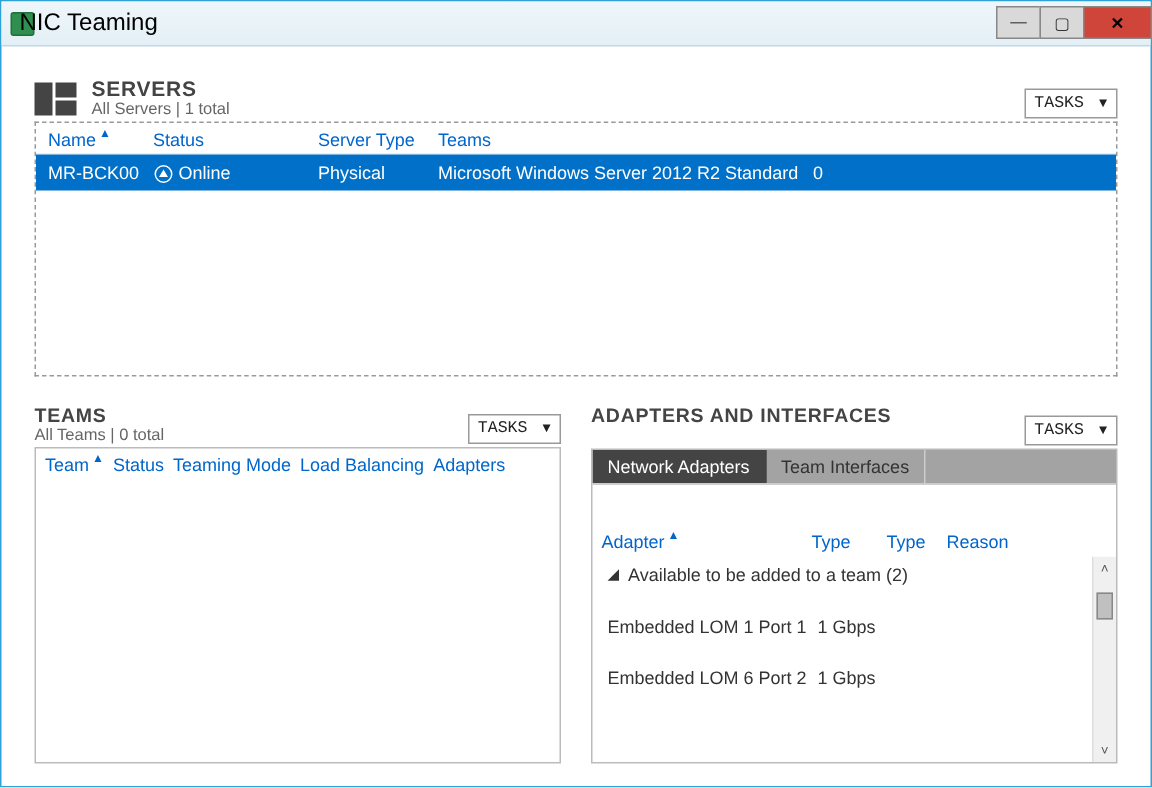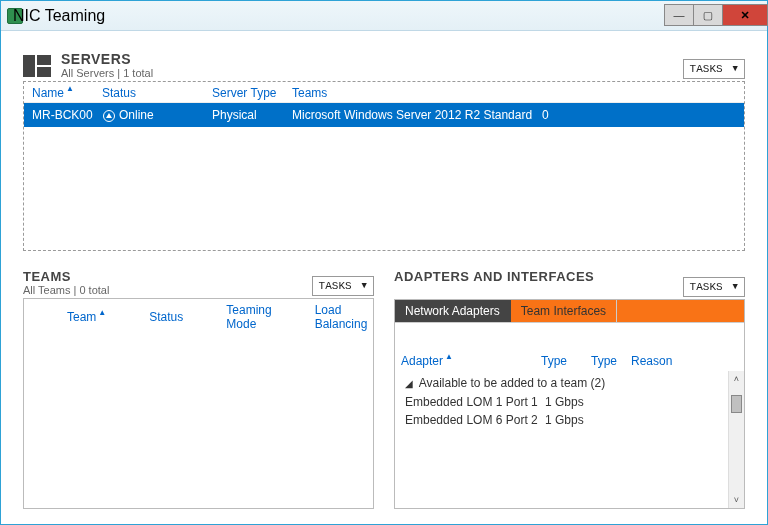--- a/index.html
+++ b/index.html
@@ -28,30 +28,30 @@
   .ch { cursor:pointer; display:flex; align-items:center; gap:2px;}
   .sort-arrow { font-size:8px; color:#0066cc; position:relative; top:-5px;}
   .data-row { display:flex; padding:5px 8px; background:#0070c8; color:#fff; font-size:12px; align-items:center;}
   .lower { display:flex; gap:20px; margin-top:18px; flex:1; min-height:0;}
   .panel { flex:1; display:flex; flex-direction:column; min-width:0;}
   .panel-head { display:flex; align-items:flex-end;}
   .panel-title { font-size:13px; font-weight:600; color:#444; letter-spacing:0.5px;}
   .panel-sub { font-size:11px; color:#666;}
   .list-box { border:1px solid #bbb; flex:1; margin-top:2px; display:flex; flex-direction:column; overflow:hidden;}
   .teams-headers { display:flex; padding:4px 6px; color:#0066cc; font-size:12px;}
-  .teams-headers .ch { margin-right:6px;margin-left:37px;}
-  .tabs { display:flex; background:#f97316; border-bottom:1px solid #ccc;}
+  .teams-headers .ch { margin-right:6px;}
+  .tabs { display:flex; background:#a3a3a3; border-bottom:1px solid #ccc;}
   .tab { padding:4px 10px; font-size:12px; cursor:pointer; border-right:1px solid #ccc;}
   .tab.active { background:#444; color:#fff; border-right:1px solid #444;}
   .ai-headers { display:flex; padding:3px 6px; color:#0066cc; font-size:12px;margin-top:28px;}
   .ai-body { position:relative; flex:1; overflow:hidden;}
   .ai-rows { padding:2px 6px 2px 8px; font-size:12px; color:#333;}
   .grp-row { padding:3px 0; display:flex; align-items:center;}
   .grp-row .tri { font-size:10px; margin:0 6px 0 2px;}
-  .item-row { padding:2px 0 2px 2px; display:flex;}
+  .item-row { padding:2px 0 2px 2px; display:flex;margin-top:16px;}
   .scroll-track { position:absolute; right:0; top:0; bottom:0; width:16px; background:#f0f0f0; border-left:1px solid #ddd;}
   .scroll-arrow { height:16px; text-align:center; font-size:9px; color:#555; line-height:16px; cursor:pointer;}
   .scroll-thumb { position:absolute; left:2px; right:2px; top:24px; height:18px; background:#c0c0c0; border:1px solid #888;}
   .online-icon { display:inline-flex; width:12px; height:12px; border:1.5px solid #fff; border-radius:50%; align-items:center; justify-content:center; margin:0 4px 0 1px; position:relative; top:1px;}
   .online-icon::after { content:""; width:0; height:0; border-left:3px solid transparent; border-right:3px solid transparent; border-bottom:5px solid #fff; position:relative; top:-0.5px;}
 </style>
 </head>
 <body>
 
 <div class="window">

